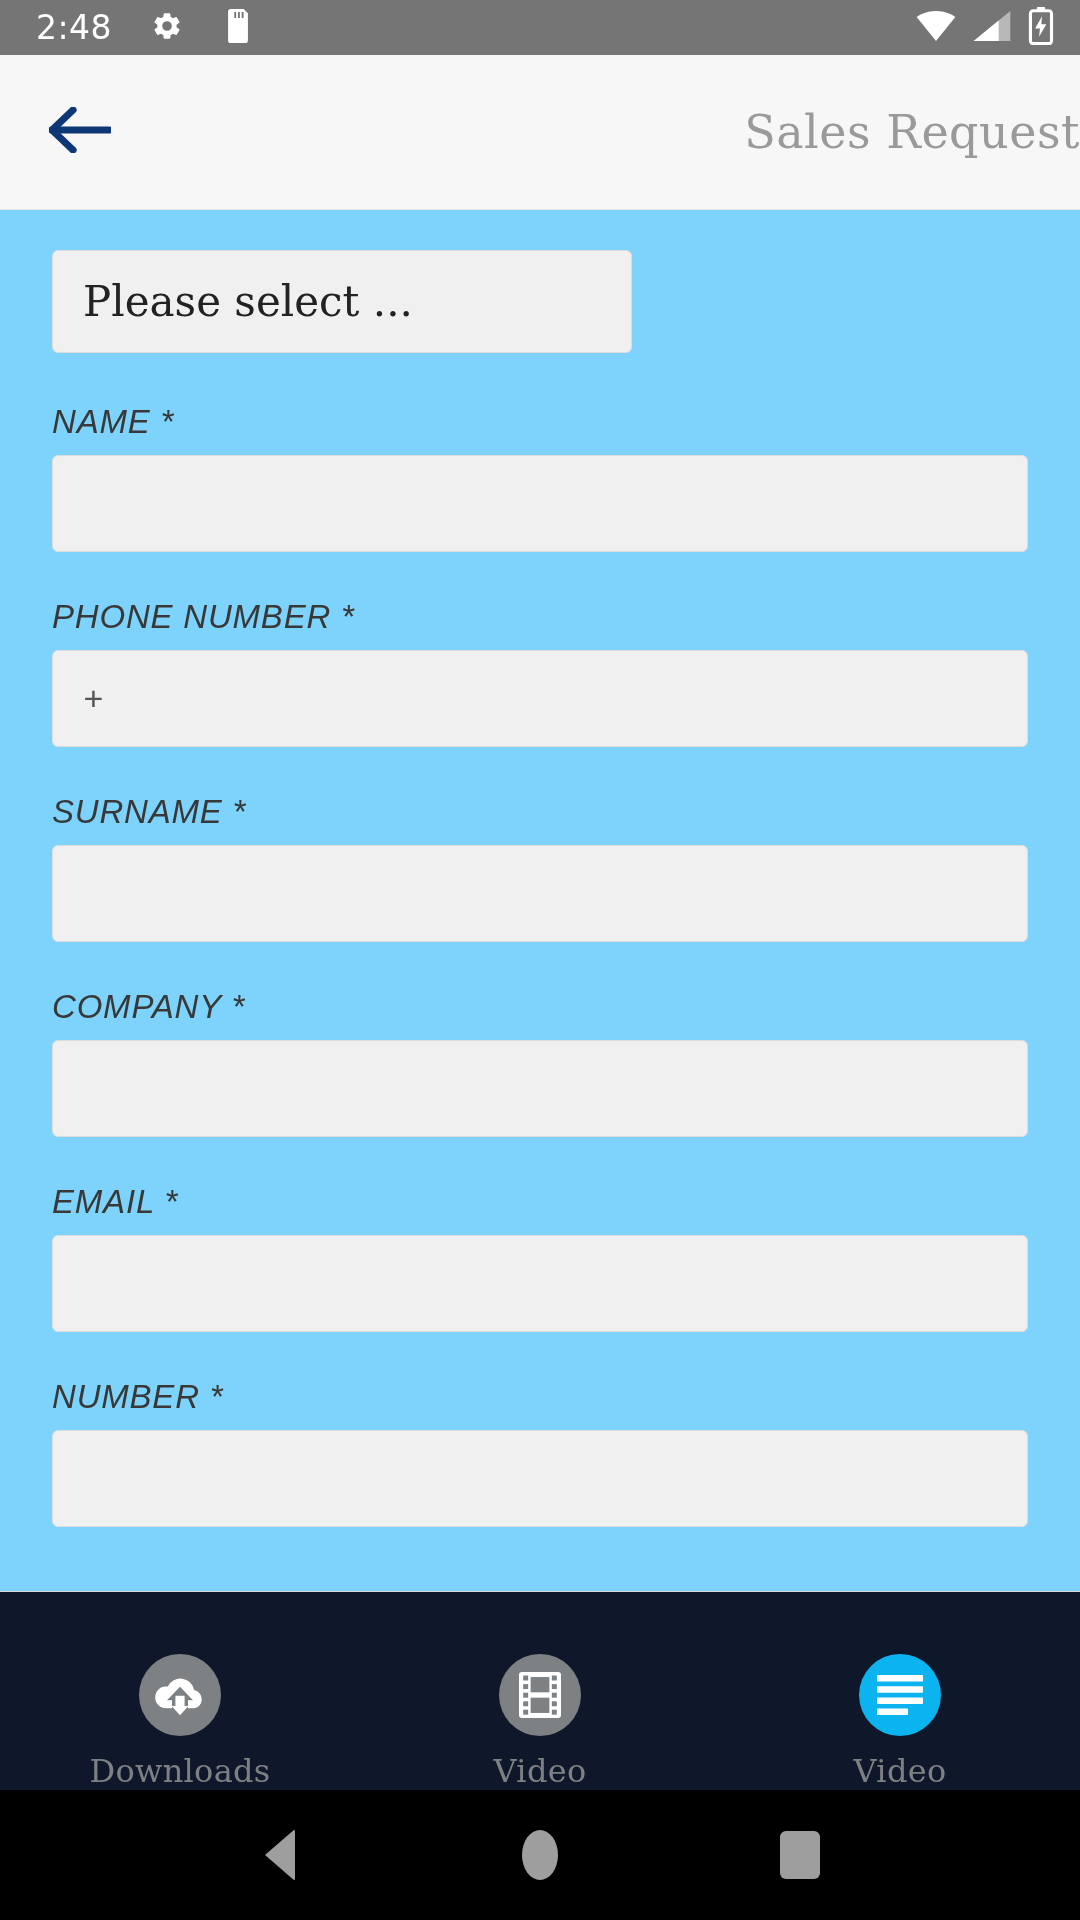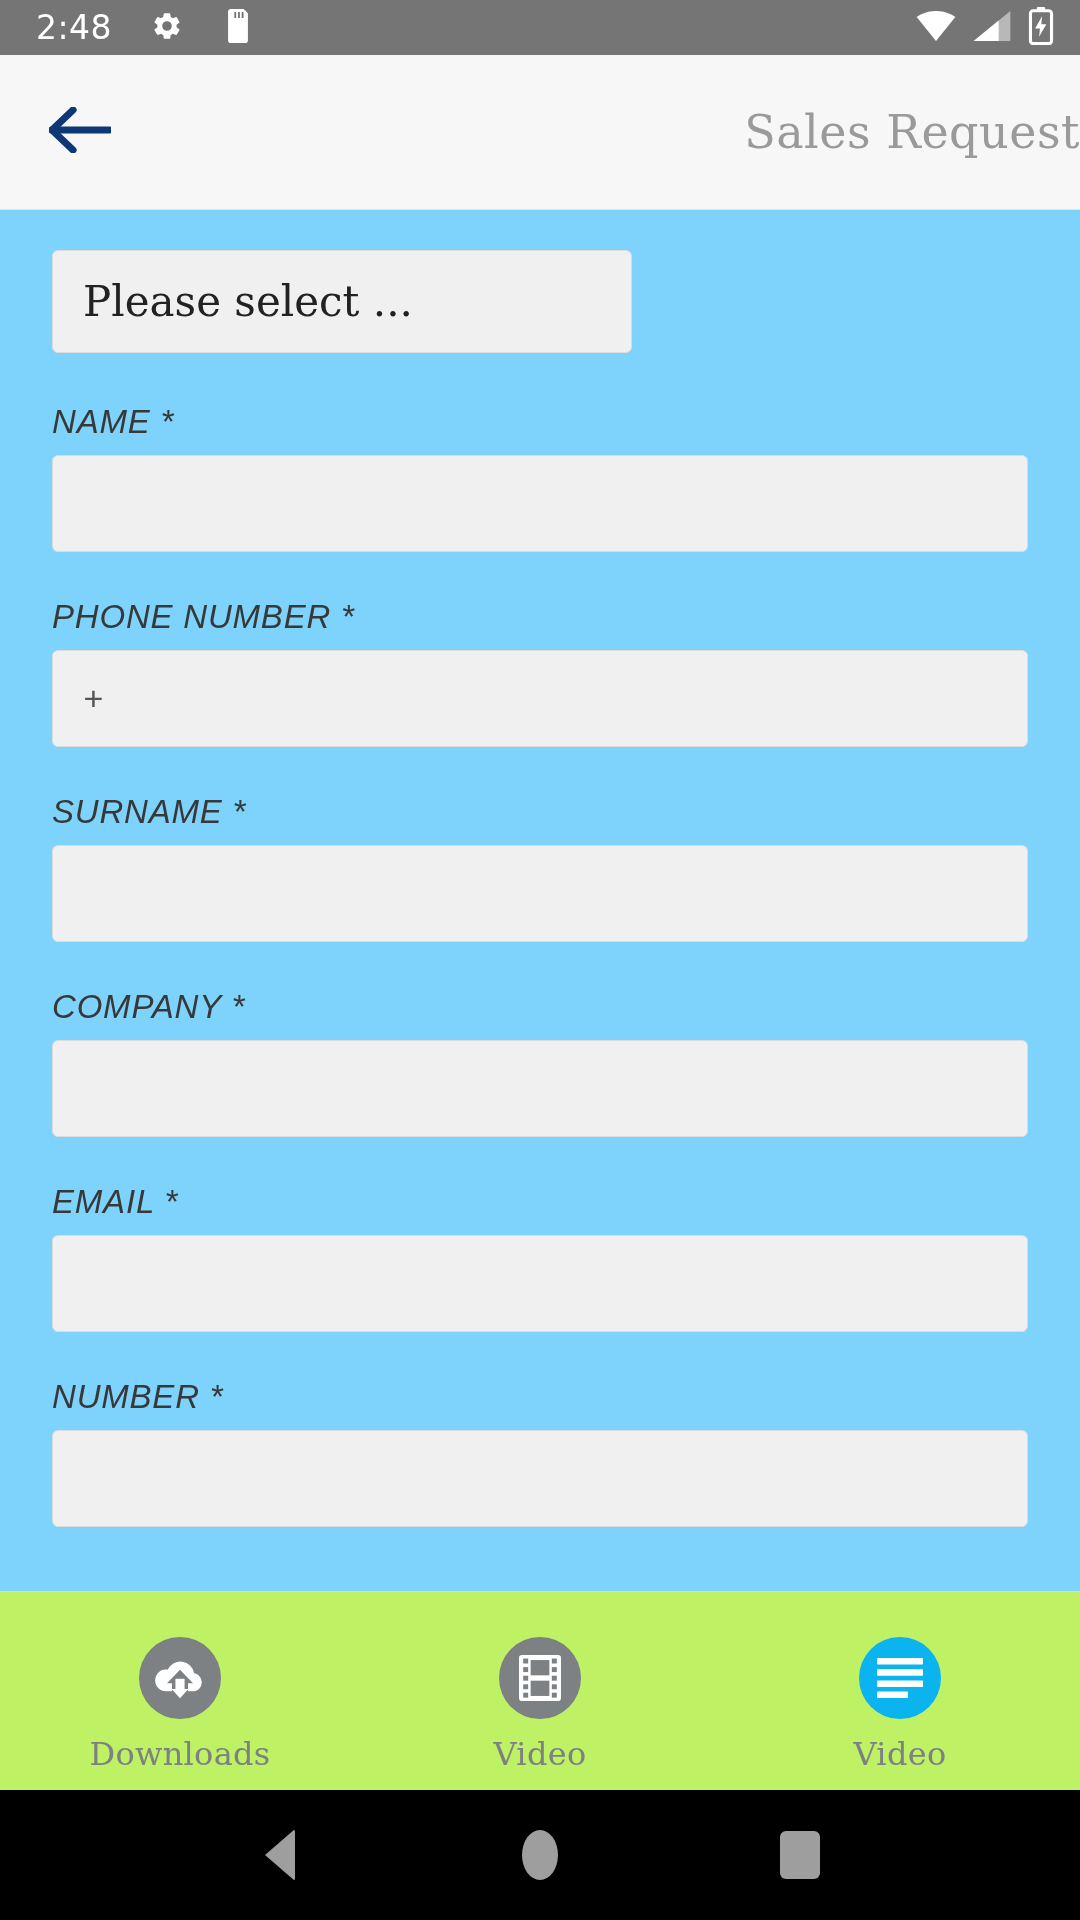--- a/index.html
+++ b/index.html
@@ -105,23 +105,23 @@
     font-size:34px;
     color:#444444;
     font-family:"Liberation Sans", sans-serif;
     cursor:text;
   }
   .field-input .prefix { color:#555555; font-size:34px; }
 
   
   #tab-bar {
     flex:0 0 198px;
-    background:#bef264;
+    background:#0f172a;
     display:flex;
-    align-items:center;
+    align-items:flex-end;
     padding-top:28px;
   }
   .tab-item {
     flex:1 1 0;
     display:flex; flex-direction:column;
     align-items:center; gap:16px;
     cursor:pointer;
   }
   .tab-icon-circle {
     width:82px; height:82px; border-radius:50%;

